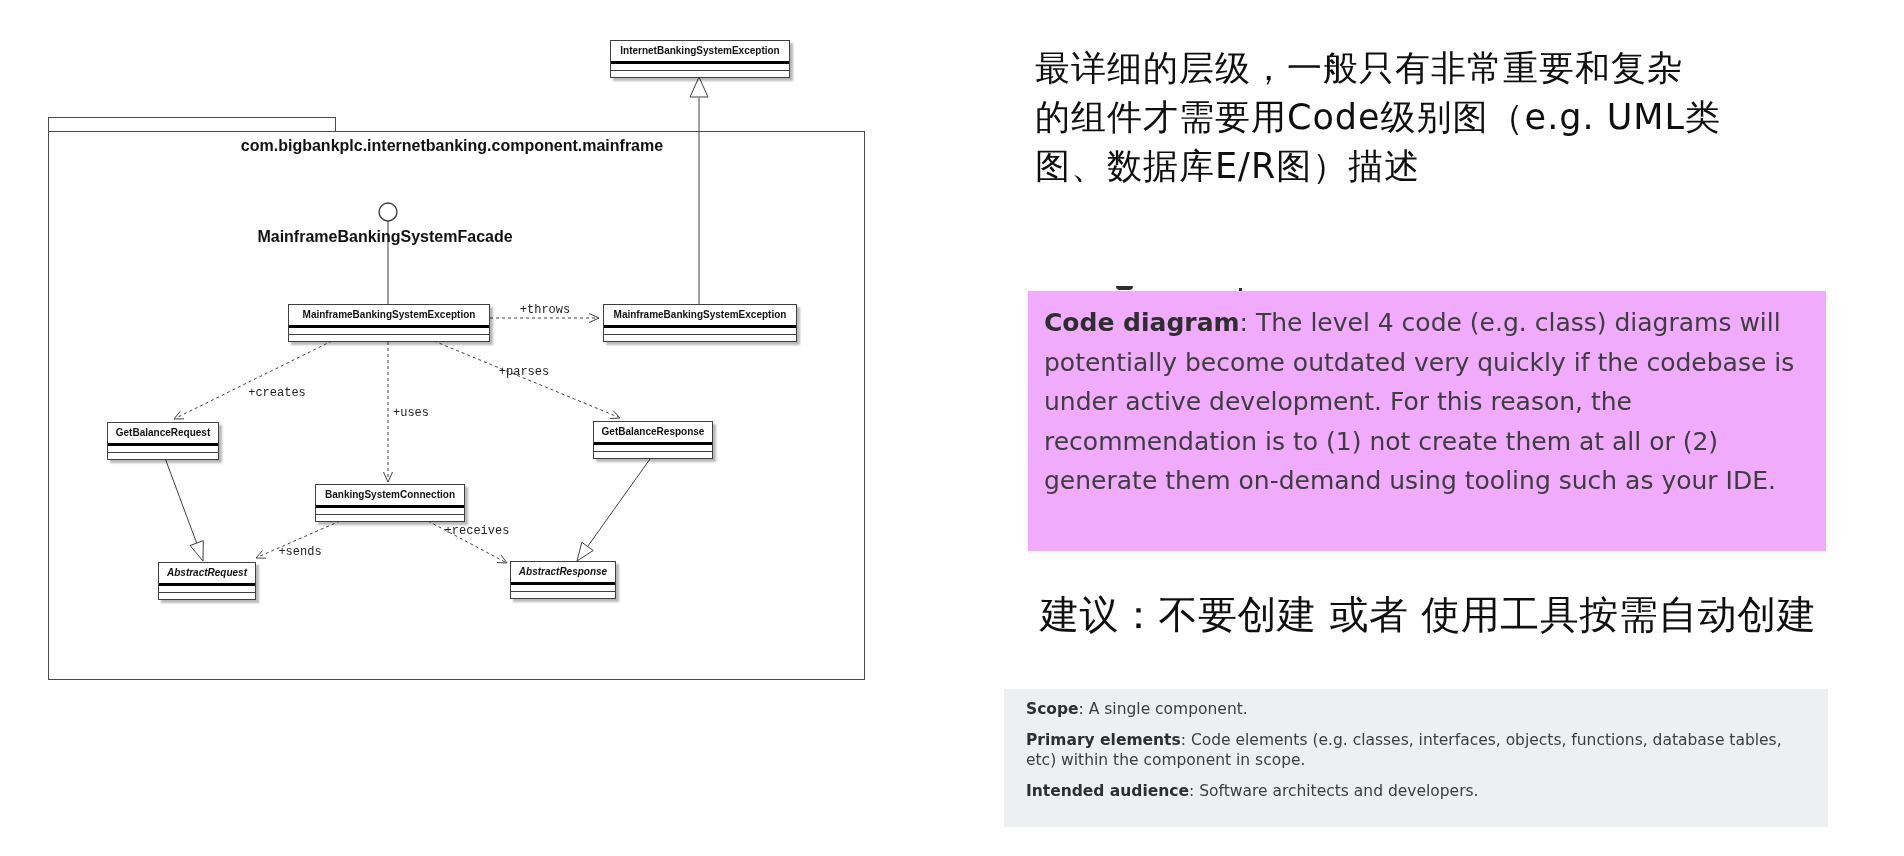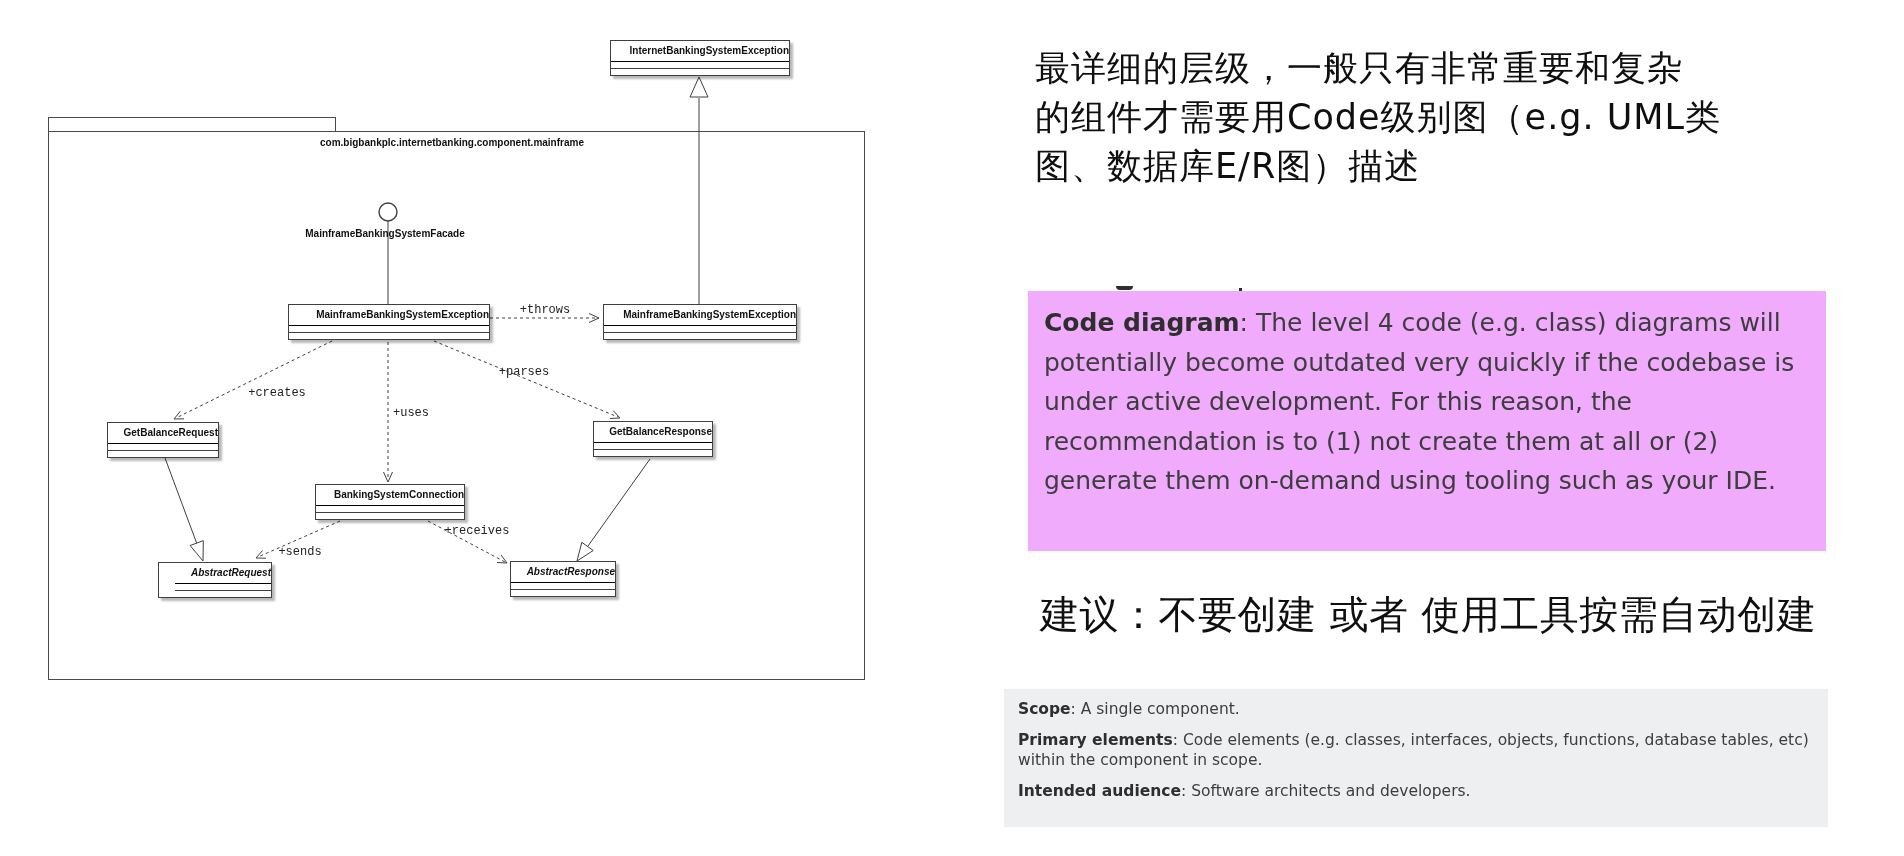--- a/index.html
+++ b/index.html
@@ -4,45 +4,45 @@
 <style>
   html,body{margin:0;padding:0;background:#ffffff;}
   #canvas{position:relative;width:1904px;height:856px;background:#ffffff;overflow:hidden;
           font-family:"DejaVu Sans","Liberation Sans",sans-serif;}
 
   
   #uml-layer{position:absolute;left:0;top:0;width:960px;height:720px;}
   #uml-svg{position:absolute;left:0;top:0;}
   .uml-class{position:absolute;background:#ffffff;border:1px solid #3f3f3f;
              box-shadow:3px 3px 2px rgba(0,0,0,0.28);}
-  .uml-name{height:20px;line-height:20px;text-align:right;font-weight:bold;font-size:10px;
-            color:#111;border-bottom:1px solid #000000;white-space:nowrap;overflow:hidden;
+  .uml-name{height:20px;line-height:20px;text-align:center;font-weight:bold;font-size:10px;
+            color:#111;border-bottom:3px solid #000000;white-space:nowrap;overflow:hidden;
             font-family:"Liberation Sans","DejaVu Sans",sans-serif;}
   .uml-row{height:6px;border-bottom:1px solid #3f3f3f;}
   .uml-row:last-child{border-bottom:none;}
   .uml-name.italic{font-style:italic;}
   .edge-label{position:absolute;font-size:12px;color:#222;white-space:nowrap;
               font-family:Liberation Mono, monospace;}
   .edge-label.center{transform:translateX(-50%);}
-  .pkg-label{position:absolute;font-size:10px;font-weight:bold;color:#111;white-space:nowrap;
+  .pkg-label{position:absolute;font-size:16px;font-weight:bold;color:#111;white-space:nowrap;
              transform:translateX(-50%);font-family:"Liberation Sans","DejaVu Sans",sans-serif;}
 
   
   .cn-heading{position:absolute;left:1035px;top:44px;width:840px;font-size:35px;
               line-height:49px;color:#0f0f0f;letter-spacing:1px;}
   .cn-heading span{display:block;}
   .remnant{position:absolute;background:#2e2e2e;}
   .quote-box{position:absolute;left:1028px;top:291px;width:798px;height:260px;
              background:#f0abfc;box-sizing:border-box;padding:12px 22px 0 16px;
              font-size:25px;line-height:39.5px;color:#3d3d3d;}
   .quote-box strong{color:#2e2e2e;}
   .cn-suggest{position:absolute;left:1040px;top:588px;width:820px;font-size:39px;
               color:#0f0f0f;white-space:nowrap;letter-spacing:0.5px;}
   .info-box{position:absolute;left:1004px;top:689px;width:824px;height:138px;
-            background:#eeeff0;box-sizing:border-box;padding:11px 14px;
+            background:#eeeff0;box-sizing:border-box;padding:11px 22px;
             font-size:15.5px;line-height:1.25;color:#3d3d3d;}
   .info-box p{margin:0 0 12px 0;}
   .info-box p:last-child{margin-bottom:0;}
   .info-box strong{color:#2e2e2e;}
 </style>
 </head>
 <body>
 
 <div id="canvas">
 
@@ -117,21 +117,21 @@
       <div class="uml-row"></div>
       <div class="uml-row"></div>
     </div>
 
     <div class="uml-class" style="left:315px;top:484px;width:148px;">
       <div class="uml-name">BankingSystemConnection</div>
       <div class="uml-row"></div>
       <div class="uml-row"></div>
     </div>
 
-    <div class="uml-class" style="left:158px;top:562px;width:96px;padding-left:16px;">
+    <div class="uml-class" style="left:158px;top:562px;width:96px;">
       <div class="uml-name italic">AbstractRequest</div>
       <div class="uml-row"></div>
       <div class="uml-row"></div>
     </div>
 
     <div class="uml-class" style="left:510px;top:561px;width:104px;">
       <div class="uml-name italic">AbstractResponse</div>
       <div class="uml-row"></div>
       <div class="uml-row"></div>
     </div>

